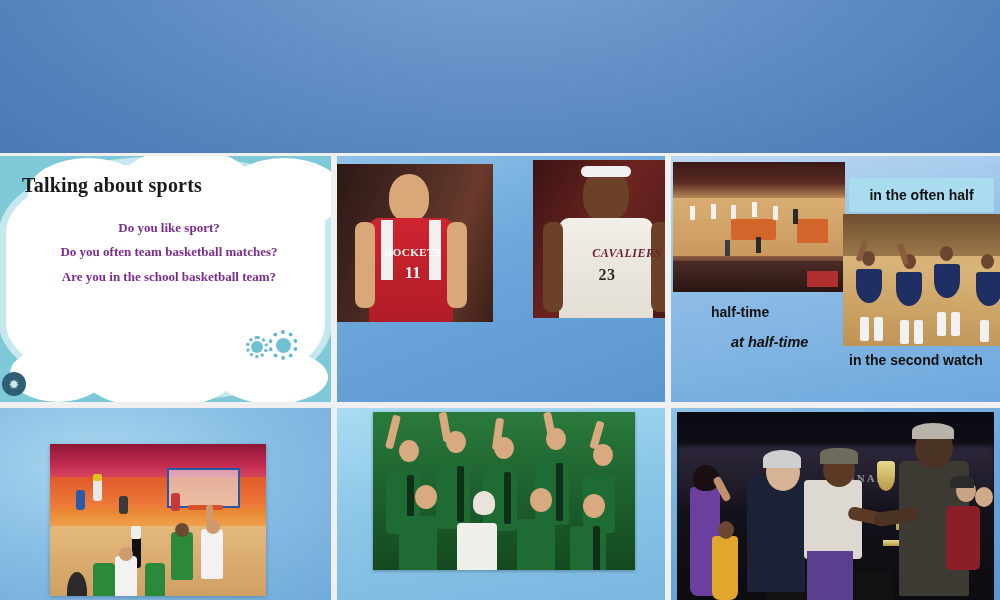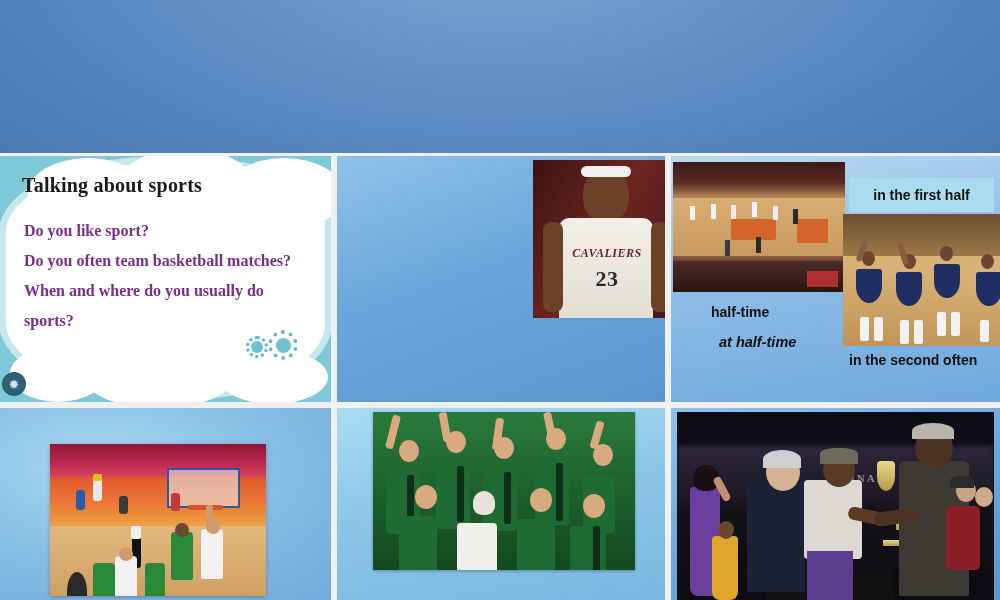--- a/index.html
+++ b/index.html
@@ -40,22 +40,22 @@
   .cb5 { width:150px; height:62px; left:78px;  bottom:-16px; }
   .cb6 { width:110px; height:54px; left:212px; bottom:-12px; }
   .card-title {
     position:absolute; left:22px; top:18px; z-index:5;
     font-family:"Liberation Serif", serif;
     font-weight:bold; font-size:20px; color:#1a1a1a; letter-spacing:0.2px;
   }
   .q-list { position:absolute; left:24px; top:60px; width:290px; z-index:5; }
   .q-item {
     font-family:"Liberation Serif", serif;
-    font-weight:bold; font-size:16px; color:#7b2d8e;
-    line-height:1.88; white-space:normal;
+    font-weight:bold; font-size:13px; color:#7b2d8e;
+    line-height:1.88; white-space:normal;text-align:center;
   }
   .deco { position:absolute; z-index:6; }
   .deco .ring {
     position:absolute; border-radius:50%;
     border:3px dotted #66b9cc;
   }
   .deco .core { position:absolute; border-radius:50%; background:#6fc0d2; }
   .deco-a { left:246px; top:174px; width:54px; height:34px; }
   .logo-badge {
     position:absolute; left:2px; bottom:6px; width:24px; height:24px;
@@ -114,21 +114,21 @@
     position:absolute; left:178px; top:22px; right:6px; height:34px;
     background:#a9dcef; z-index:6;
     display:flex; align-items:center; justify-content:center;
     font-size:14px; font-weight:bold; color:#111;
   }
   .lbl-half {
     position:absolute; left:40px; top:148px; z-index:6;
     font-size:14px; font-weight:bold; color:#111;
   }
   .lbl-athalf {
-    position:absolute; left:48px; top:178px; z-index:6;
+    position:absolute; left:60px; top:178px; z-index:6;
     font-size:14.5px; font-weight:bold; font-style:italic; color:#111;
   }
   .lbl-second {
     position:absolute; left:178px; top:196px; z-index:6;
     font-size:14px; font-weight:bold; color:#111;
   }
 
   
   .gamep { background:radial-gradient(ellipse 120% 110% at 30% 30%, #a8d8ef 0%, #86bde4 45%, #6aa4d6 100%); }
   .game-photo {
@@ -198,45 +198,56 @@
       <div class="cloud-bump cb4"></div>
       <div class="cloud-bump cb5"></div>
       <div class="cloud-bump cb6"></div>
     </div>
 
     <div class="card-title">Talking about sports</div>
 
     <div class="q-list">
       <div class="q-item">Do you like sport?</div>
       <div class="q-item">Do you often team basketball matches?</div>
-      <div class="q-item">When and where do you usually do sports?</div>
+      <div class="q-item">Are you in the school basketball team?</div>
     </div>
 
     <div class="deco deco-a">
       <span class="ring" style="left:0;top:6px;width:22px;height:22px;"></span>
       <span class="core" style="left:5px;top:11px;width:12px;height:12px;"></span>
       <span class="ring" style="left:22px;top:0;width:30px;height:30px;border-width:4px;"></span>
       <span class="core" style="left:30px;top:8px;width:15px;height:15px;"></span>
     </div>
 
     <div class="logo-badge">✹</div>
   </div>
 
   <div class="panel p2 players">
 
+    <div class="ph ph-yao">
+      <div class="court-bg yao-bg"></div>
+      <div class="head" style="left:56px;top:10px;width:40px;height:48px;background:#d8a878;"></div>
+      <div class="body" style="left:36px;top:54px;width:84px;height:104px;background:linear-gradient(180deg,#cf2430 0%,#b01c26 100%);border-radius:10px 10px 0 0;"></div>
+      <div class="body" style="left:22px;top:58px;width:20px;height:86px;background:#d8a878;border-radius:8px;"></div>
+      <div class="body" style="left:114px;top:58px;width:20px;height:86px;background:#d8a878;border-radius:8px;"></div>
+      <div class="body" style="left:48px;top:56px;width:12px;height:60px;background:#f0f0f0;"></div>
+      <div class="body" style="left:96px;top:56px;width:12px;height:60px;background:#f0f0f0;"></div>
+      <div class="jersey-txt" style="top:82px;font-size:11px;color:#fff;">ROCKETS</div>
+      <div class="jersey-txt" style="top:100px;font-size:16px;color:#fff;">11</div>
+    </div>
 
     <div class="ph ph-bron">
       <div class="court-bg bron-bg"></div>
       <div class="head" style="left:50px;top:8px;width:46px;height:54px;background:#6b4227;"></div>
       <div class="body" style="left:48px;top:6px;width:50px;height:11px;background:#f0f0f0;border-radius:6px;"></div>
       <div class="body" style="left:26px;top:58px;width:94px;height:100px;background:linear-gradient(180deg,#f2efe8 0%,#e2ded4 100%);border-radius:10px 10px 0 0;"></div>
       <div class="body" style="left:10px;top:62px;width:20px;height:90px;background:#6b4227;border-radius:8px;"></div>
       <div class="body" style="left:118px;top:62px;width:20px;height:90px;background:#6b4227;border-radius:8px;"></div>
-      <div class="jersey-txt" style="top:86px;font-size:12px;color:#6a1f2e;font-style:italic;">CAVALIERS</div>
-      <div class="jersey-txt" style="top:106px;font-size:22px;color:#2b2b2b;">23</div>
+      <div class="jersey-txt" style="top:86px;font-size:12px;color:#6a1f2e;font-style:italic;margin-left:20px;">CAVALIERS</div>
+      <div class="jersey-txt" style="top:106px;font-size:16px;color:#2b2b2b;">23</div>
     </div>
 
   </div>
 
   <div class="panel p3 halftime">
 
     <div class="arena">
       <div class="floor"></div>
       <div class="paint"></div>
       <div class="paint2"></div>
@@ -245,21 +256,21 @@
       <div style="position:absolute;left:34%;top:33%;width:5px;height:14px;background:#eee;"></div>
       <div style="position:absolute;left:46%;top:31%;width:5px;height:15px;background:#f2f2f2;"></div>
       <div style="position:absolute;left:58%;top:34%;width:5px;height:14px;background:#eee;"></div>
       <div style="position:absolute;left:70%;top:36%;width:5px;height:15px;background:#2a2a2a;"></div>
       <div style="position:absolute;left:48%;top:58%;width:5px;height:16px;background:#2a2a2a;"></div>
       <div style="position:absolute;left:30%;top:60%;width:5px;height:16px;background:#3a3a4a;"></div>
       <div style="position:absolute;left:0;right:0;bottom:0;height:24%;background:linear-gradient(180deg,#4a2c26 0%,#2a1512 100%);"></div>
       <div style="position:absolute;right:4%;bottom:4%;width:18%;height:12%;background:#b03030;"></div>
     </div>
 
-    <div class="lbl-first">in the first half</div>
+    <div class="lbl-first">in the often half</div>
 
     <div class="cheer-photo">
       <div style="position:absolute;left:0;right:0;top:0;height:34%;background:linear-gradient(180deg,#7a5a35 0%,#b8enull 100%);"></div>
       <div style="position:absolute;left:0;right:0;top:0;height:32%;background:linear-gradient(180deg,#6e4f30,#9c7848);"></div>
       <span class="cheer-head" style="left:12%;top:28%;width:13px;height:15px;"></span>
       <span class="cheer-dress" style="left:8%;top:42%;width:26px;height:34px;"></span>
       <span class="cheer-arm" style="left:10%;top:20%;width:6px;height:22px;transform:rotate(20deg);"></span>
       <span class="cheer-boot" style="left:11%;top:78%;width:9px;height:24px;"></span>
       <span class="cheer-boot" style="left:20%;top:78%;width:9px;height:24px;"></span>
 
@@ -274,21 +285,21 @@
       <span class="cheer-boot" style="left:60%;top:74%;width:9px;height:24px;"></span>
       <span class="cheer-boot" style="left:69%;top:74%;width:9px;height:24px;"></span>
 
       <span class="cheer-head" style="left:88%;top:30%;width:13px;height:15px;"></span>
       <span class="cheer-dress" style="left:85%;top:44%;width:26px;height:34px;"></span>
       <span class="cheer-boot" style="left:87%;top:80%;width:9px;height:22px;"></span>
     </div>
 
     <div class="lbl-half">half-time</div>
     <div class="lbl-athalf">at half-time</div>
-    <div class="lbl-second">in the second often</div>
+    <div class="lbl-second">in the second watch</div>
   </div>
 
   <div class="panel p4 gamep">
     <div class="game-photo">
       <div class="g-stand"></div>
       <div class="g-stand2"></div>
       <div class="g-band"></div>
       <div class="g-floor"></div>
       <div class="g-hoop-board"></div>
       <div style="position:absolute;right:20%;top:40%;width:16%;height:5px;background:#d8532a;border-radius:2px;"></div>

